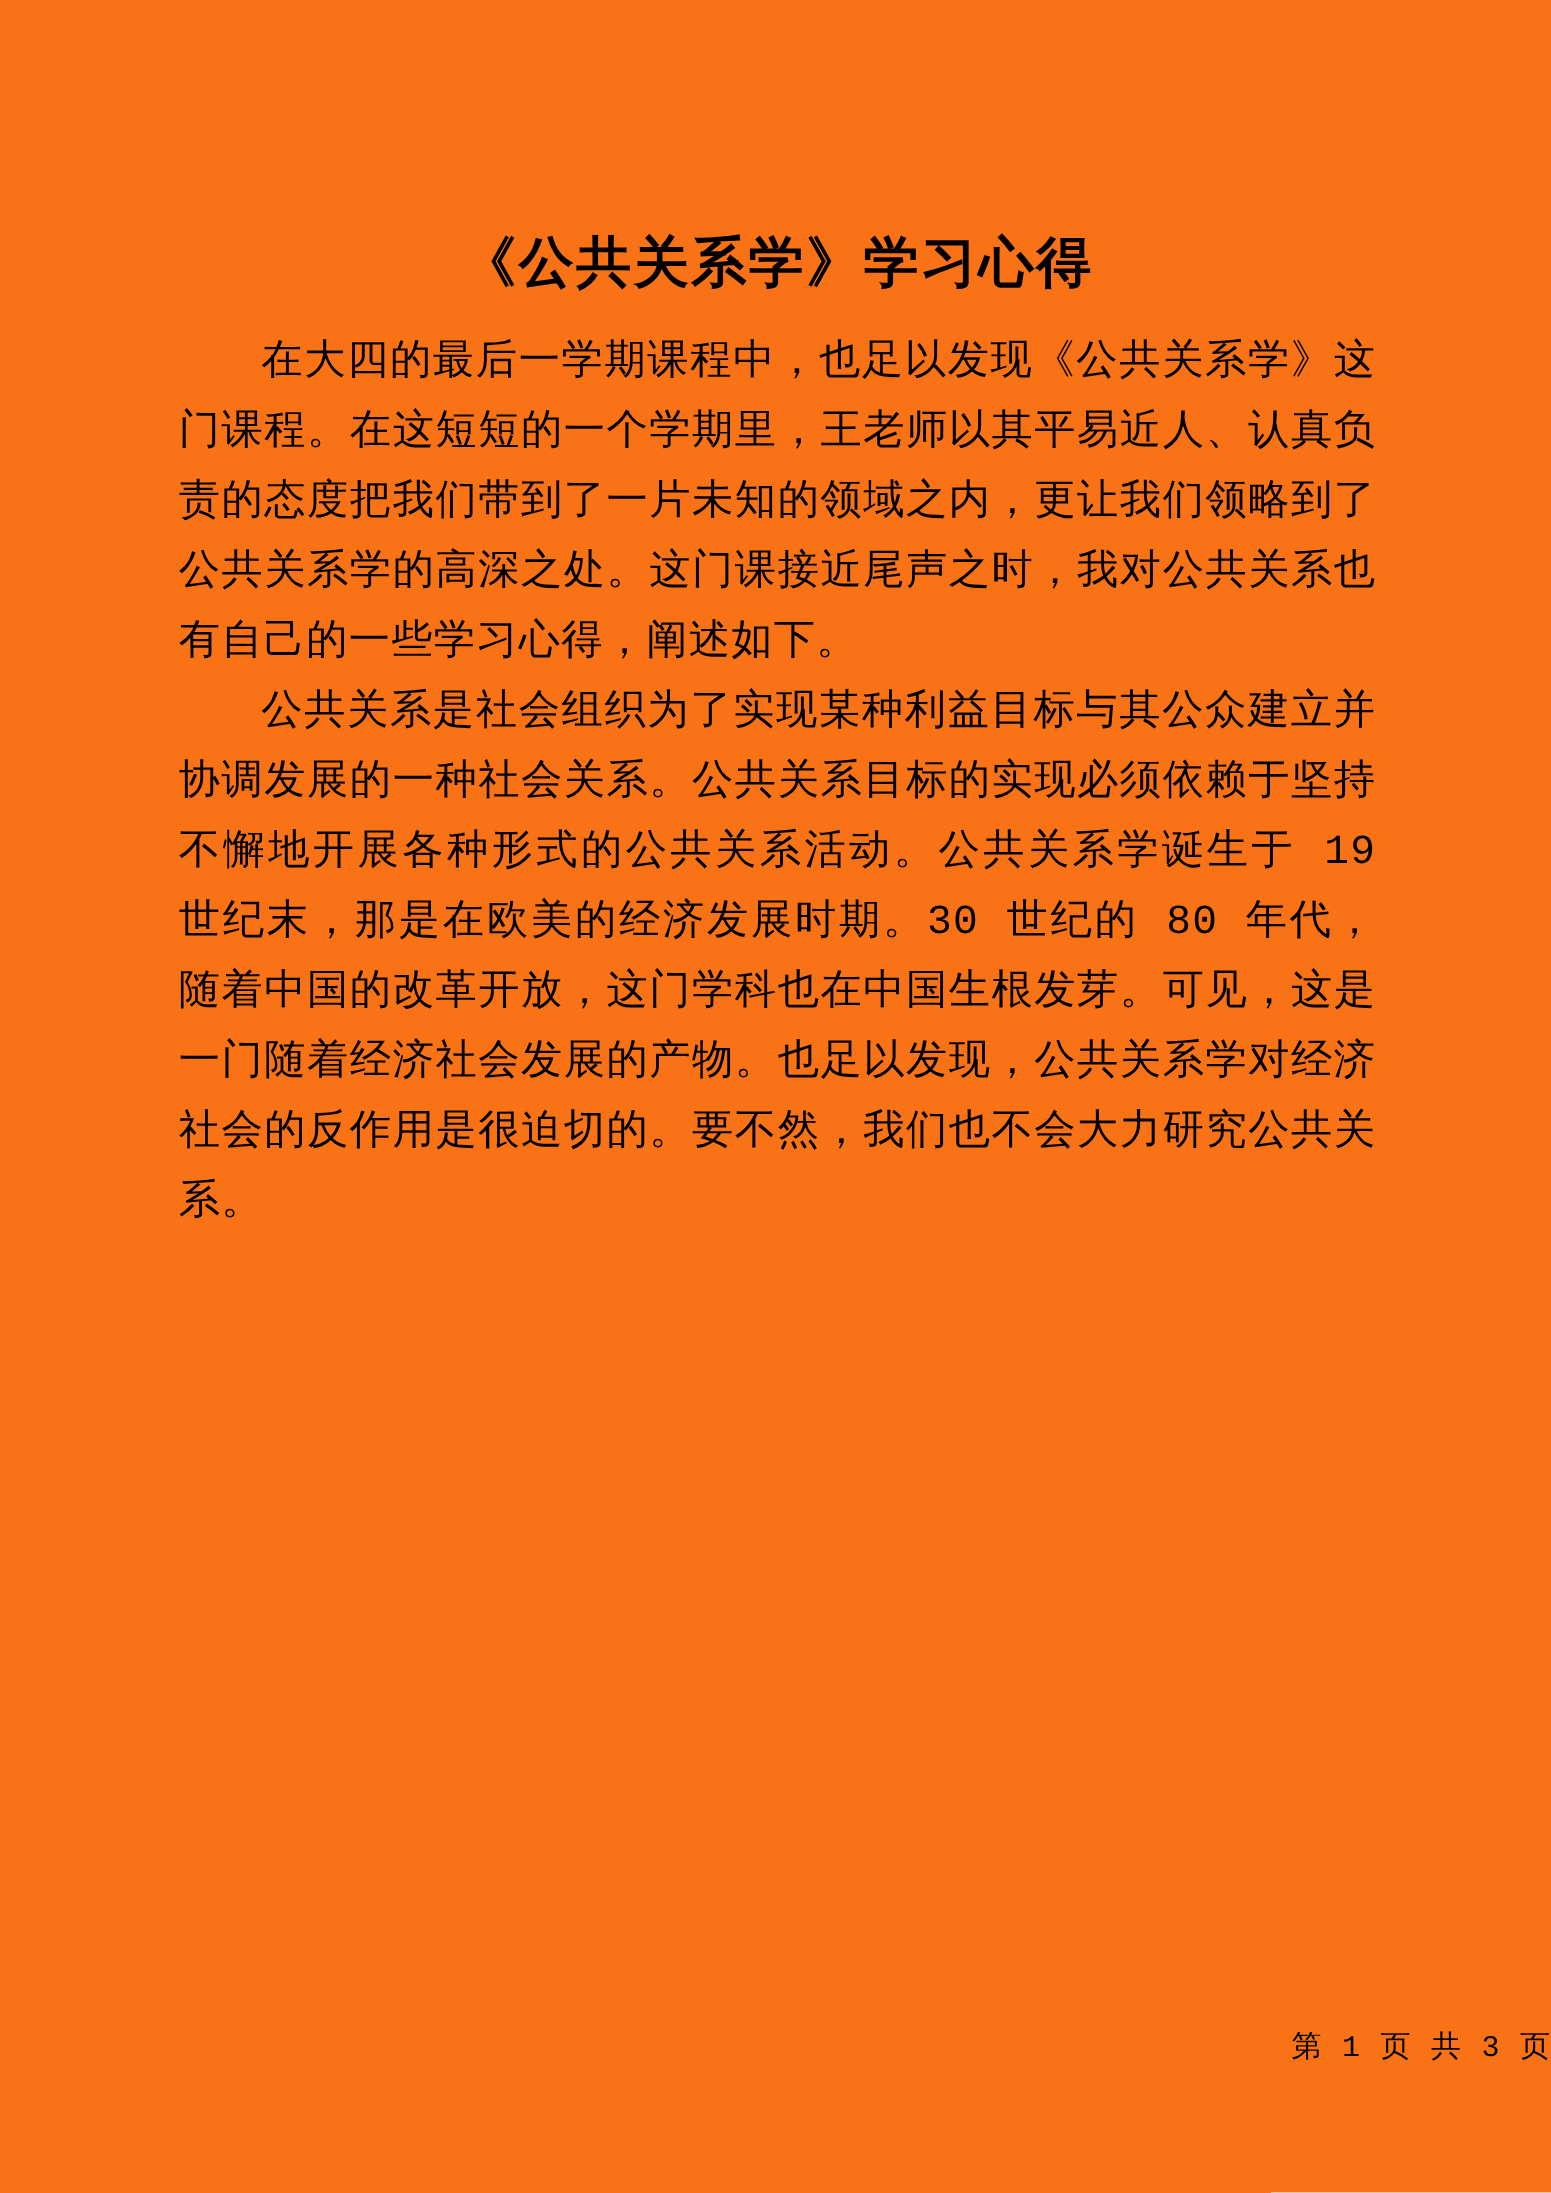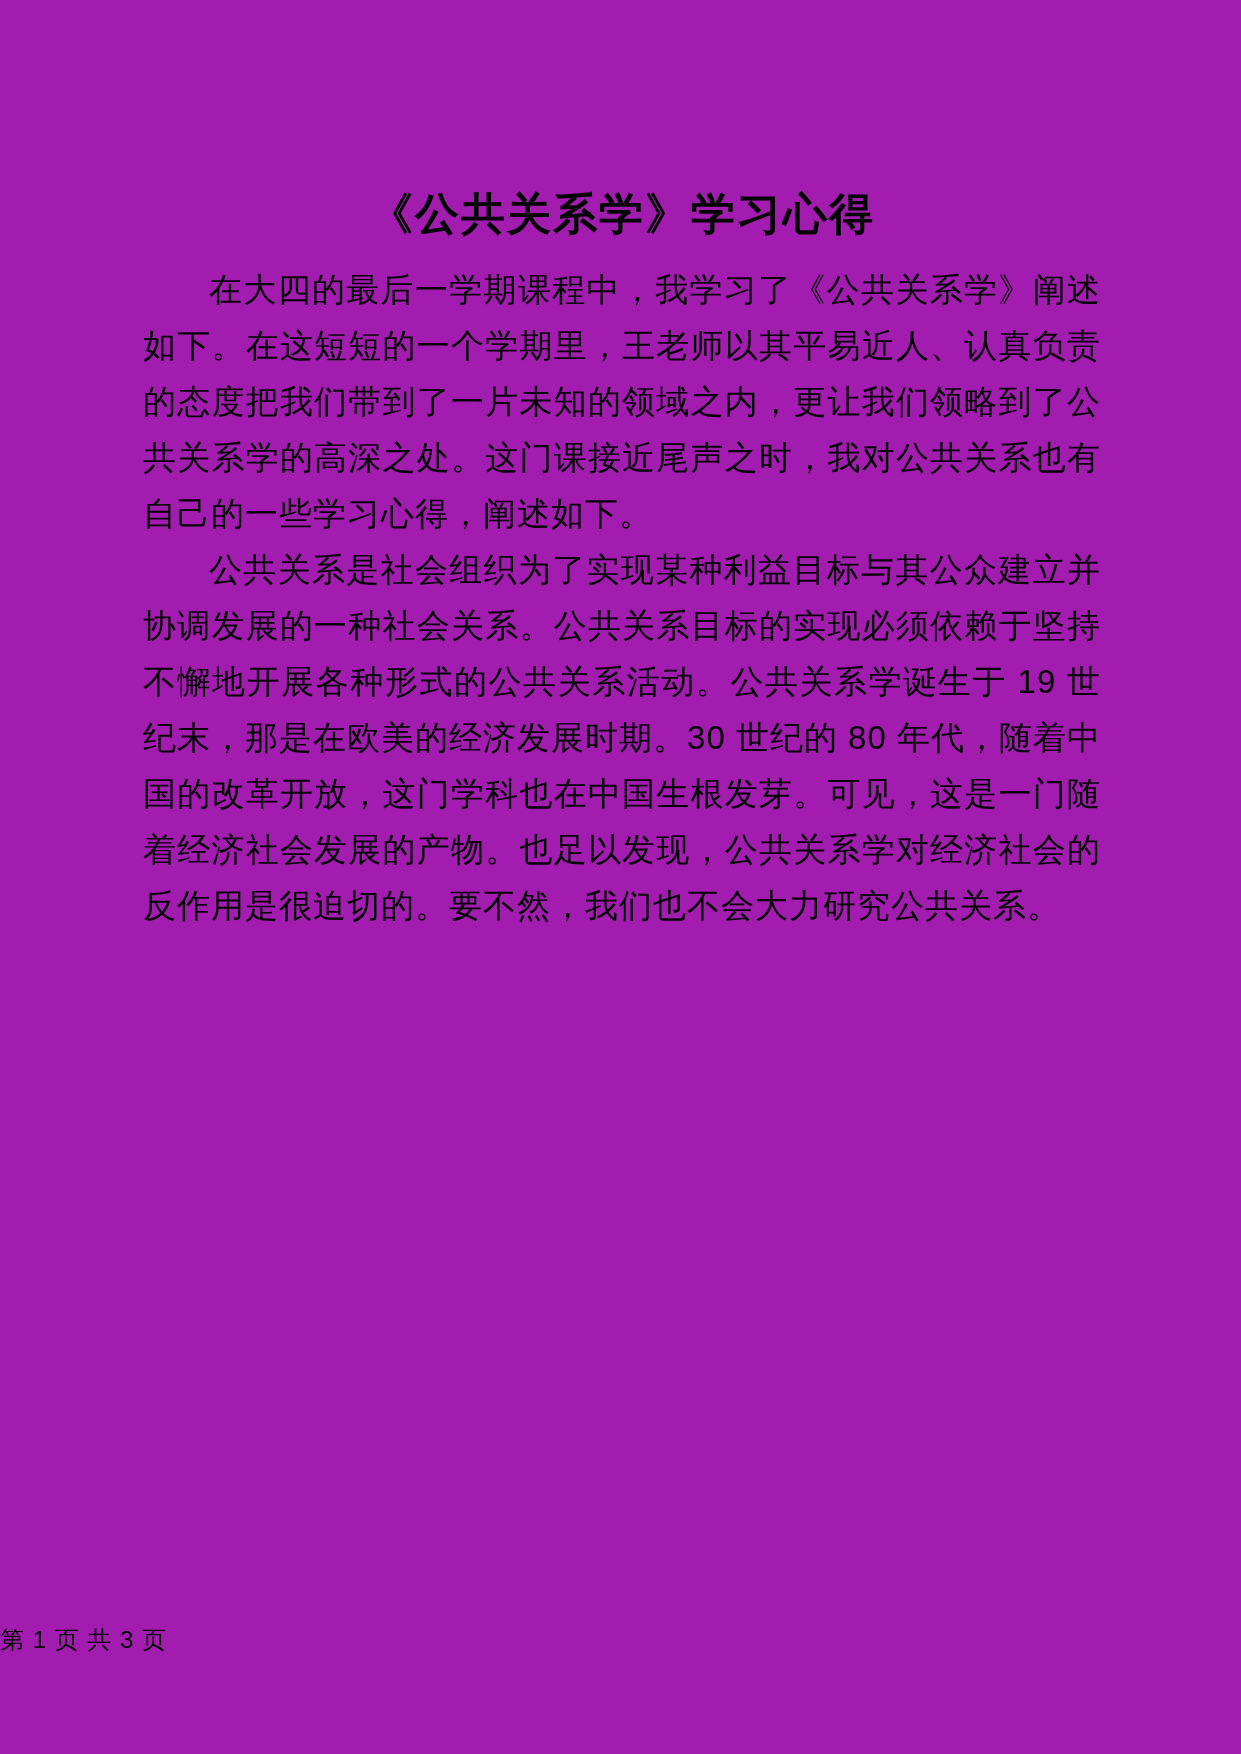--- a/index.html
+++ b/index.html
@@ -5,23 +5,23 @@
   html, body {
     margin: 0;
     padding: 0;
     background: #ffffff;
   }
   .page {
     position: relative;
     width: 1241px;
     height: 1754px;
     margin: 0 auto;
-    background: #a21caf;
+    background: #f97316;
     color: #000000;
-    font-family: Liberation Sans, sans-serif;
+    font-family: Liberation Mono, monospace;
     overflow: hidden;
   }
   .content {
     position: absolute;
     left: 143px;
     top: 182px;
     width: 958px;
   }
   .doc-title {
     margin: 0 0 16px 0;
@@ -47,29 +47,29 @@
     text-align: justify;
     text-align-last: left;
     letter-spacing: 1px;
     word-break: break-all;
   }
   .page-footer {
     position: absolute;
     left: 0;
     right: 0;
     bottom: 98px;
-    text-align: left;
+    text-align: right;
     font-size: 24px;
     line-height: 32px;
     letter-spacing: 1px;
   }
 </style>
 </head>
 <body>
 
 <div class="page">
   <div class="content">
     <h1 class="doc-title">《公共关系学》学习心得</h1>
-    <p class="para">在大四的最后一学期课程中，我学习了《公共关系学》阐述如下。在这短短的一个学期里，王老师以其平易近人、认真负责的态度把我们带到了一片未知的领域之内，更让我们领略到了公共关系学的高深之处。这门课接近尾声之时，我对公共关系也有自己的一些学习心得，阐述如下。</p>
+    <p class="para">在大四的最后一学期课程中，也足以发现《公共关系学》这门课程。在这短短的一个学期里，王老师以其平易近人、认真负责的态度把我们带到了一片未知的领域之内，更让我们领略到了公共关系学的高深之处。这门课接近尾声之时，我对公共关系也有自己的一些学习心得，阐述如下。</p>
     <p class="para">公共关系是社会组织为了实现某种利益目标与其公众建立并协调发展的一种社会关系。公共关系目标的实现必须依赖于坚持不懈地开展各种形式的公共关系活动。公共关系学诞生于 19 世纪末，那是在欧美的经济发展时期。30 世纪的 80 年代，随着中国的改革开放，这门学科也在中国生根发芽。可见，这是一门随着经济社会发展的产物。也足以发现，公共关系学对经济社会的反作用是很迫切的。要不然，我们也不会大力研究公共关系。</p>
   </div>
   <div class="page-footer">第 1 页 共 3 页</div>
 </div>
 
 </body></html>

